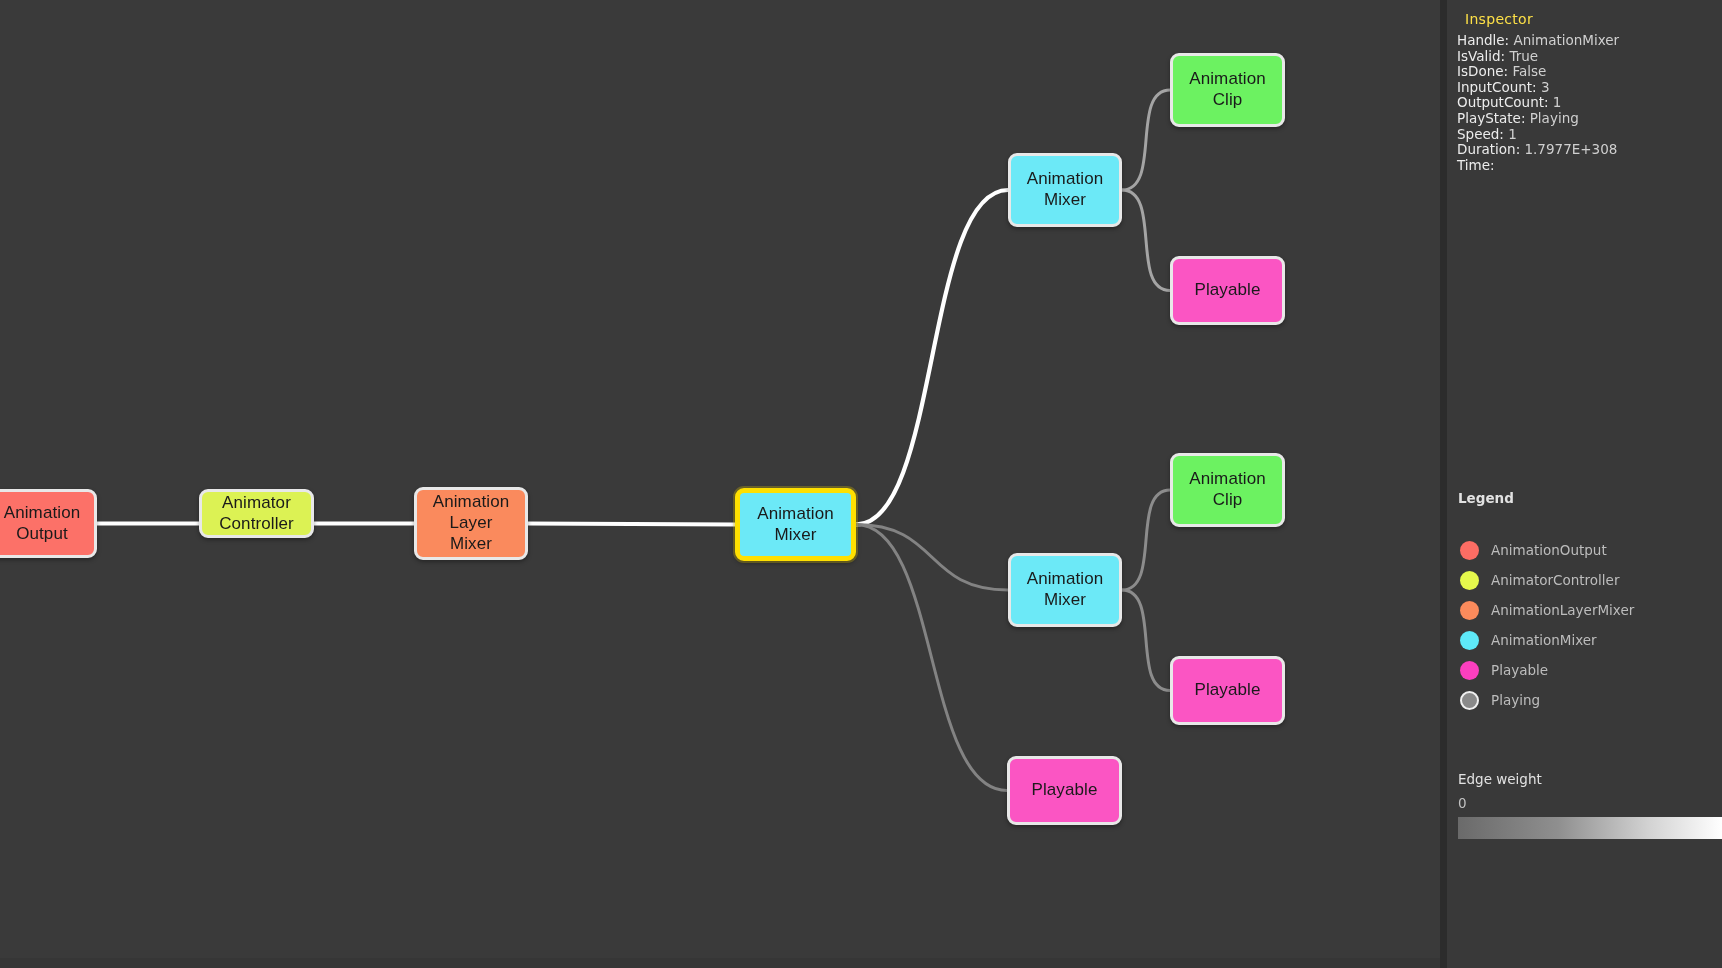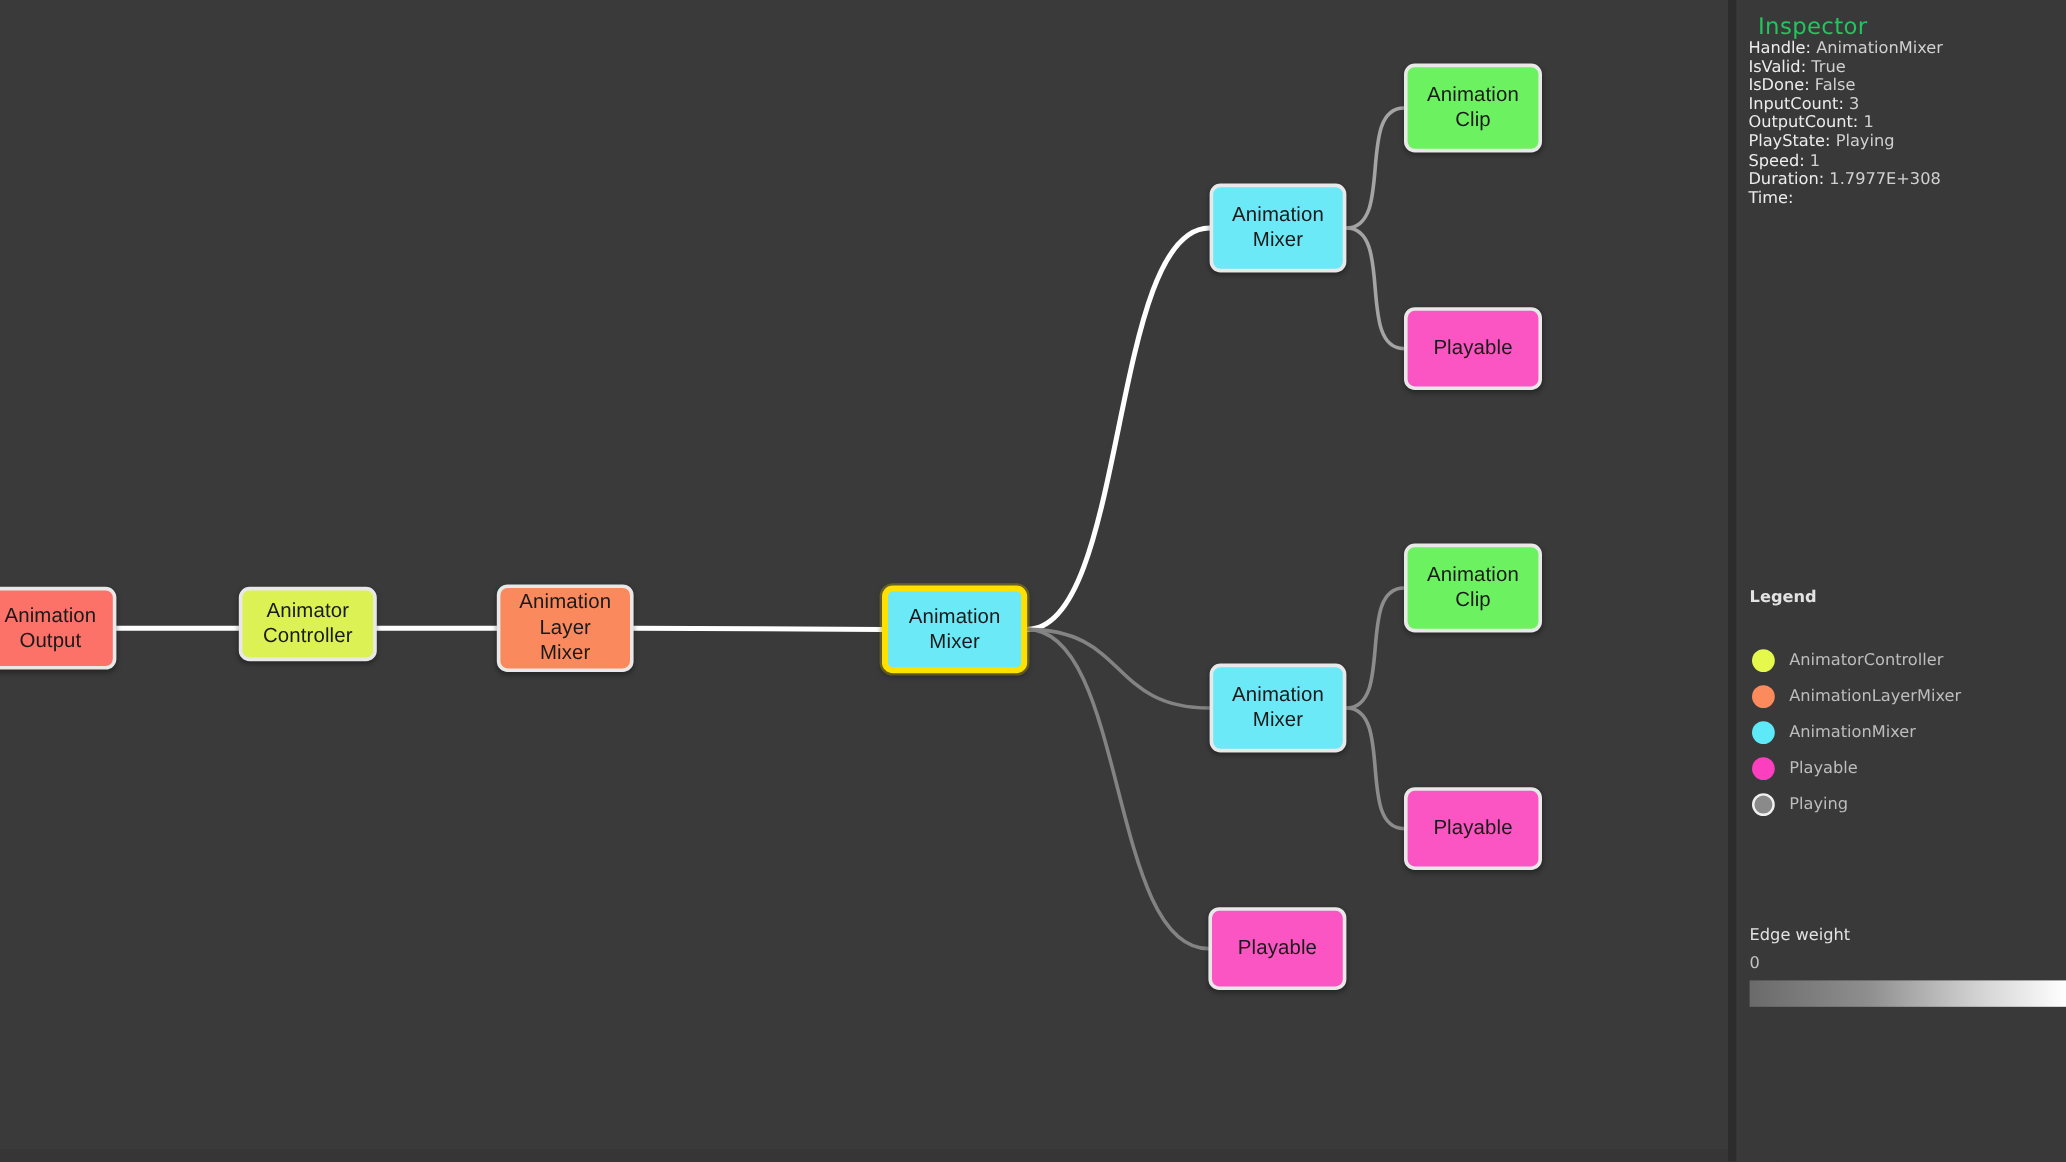--- a/index.html
+++ b/index.html
@@ -96,22 +96,22 @@
     height: 968px;
     background: #393939;
     color: #d6d6d6;
     font-size: 13.5px;
   }
 
   #inspector-title {
     position: absolute;
     left: 18px;
     top: 11px;
-    font-size: 19px;
-    color: #22c55e;
+    font-size: 14px;
+    color: #fde047;
     letter-spacing: 0.3px;
   }
 
   #inspector-fields {
     position: absolute;
     left: 10px;
     top: 33px;
     width: 265px;
   }
 
@@ -211,21 +211,21 @@
         <path d="M 856 524.5 C 939.6 524.5, 924.4 590, 1008 590" fill="none" stroke="rgb(131,131,131)" stroke-width="3.0" stroke-linecap="round"></path>
         <path d="M 856 524.5 C 939.05 524.5, 923.95 790.5, 1007 790.5" fill="none" stroke="rgb(131,131,131)" stroke-width="3.0" stroke-linecap="round"></path>
         <path d="M 1122 190 C 1162 190, 1130 90, 1170 90" fill="none" stroke="rgb(164,164,164)" stroke-width="3.0" stroke-linecap="round"></path>
         <path d="M 1122 190 C 1162 190, 1130 290.5, 1170 290.5" fill="none" stroke="rgb(164,164,164)" stroke-width="3.0" stroke-linecap="round"></path>
         <path d="M 1122 590 C 1162 590, 1130 490, 1170 490" fill="none" stroke="rgb(140,140,140)" stroke-width="3.0" stroke-linecap="round"></path>
         <path d="M 1122 590 C 1162 590, 1130 690.5, 1170 690.5" fill="none" stroke="rgb(140,140,140)" stroke-width="3.0" stroke-linecap="round"></path>
       </svg>
     <div id="nodes-layer">
         <div class="node" style="left: -13px; top: 489px; width: 110px; height: 69px; background: rgb(252, 113, 104);"><span class="node-label">Animation
 Output</span></div>
-        <div class="node" style="left: 199px; top: 489px; width: 115px; height: 62px; background: rgb(220, 242, 84);"><span class="node-label">Animator
+        <div class="node" style="left: 199px; top: 489px; width: 115px; height: 49px; background: rgb(220, 242, 84);"><span class="node-label">Animator
 Controller</span></div>
         <div class="node" style="left: 414px; top: 487px; width: 114px; height: 73px; background: rgb(250, 138, 93);"><span class="node-label">Animation
 Layer
 Mixer</span></div>
         <div class="node selected" style="left: 735px; top: 488px; width: 121px; height: 73px; background: rgb(108, 233, 247); border-color: rgb(255, 224, 0);"><span class="node-label">Animation
 Mixer</span></div>
         <div class="node" style="left: 1008px; top: 153px; width: 114px; height: 74px; background: rgb(108, 233, 247);"><span class="node-label">Animation
 Mixer</span></div>
         <div class="node" style="left: 1008px; top: 553px; width: 114px; height: 74px; background: rgb(108, 233, 247);"><span class="node-label">Animation
 Mixer</span></div>
@@ -255,20 +255,24 @@
         <div class="insp-row"><span class="insp-key">PlayState:</span><span class="insp-val"> Playing</span></div>
         <div class="insp-row"><span class="insp-key">Speed:</span><span class="insp-val"> 1</span></div>
         <div class="insp-row"><span class="insp-key">Duration:</span><span class="insp-val"> 1.7977E+308</span></div>
         <div class="insp-row"><span class="insp-key">Time:</span><span class="insp-val"></span></div>
       </div>
 
     <div id="legend-title">Legend</div>
 
     <div id="legend-list">
         <div class="legend-row">
+          <span class="legend-dot" style="background: rgb(252, 109, 100);"></span>
+          <span class="legend-label">AnimationOutput</span>
+        </div>
+        <div class="legend-row">
           <span class="legend-dot" style="background: rgb(229, 248, 76);"></span>
           <span class="legend-label">AnimatorController</span>
         </div>
         <div class="legend-row">
           <span class="legend-dot" style="background: rgb(251, 139, 92);"></span>
           <span class="legend-label">AnimationLayerMixer</span>
         </div>
         <div class="legend-row">
           <span class="legend-dot" style="background: rgb(94, 233, 248);"></span>
           <span class="legend-label">AnimationMixer</span>

